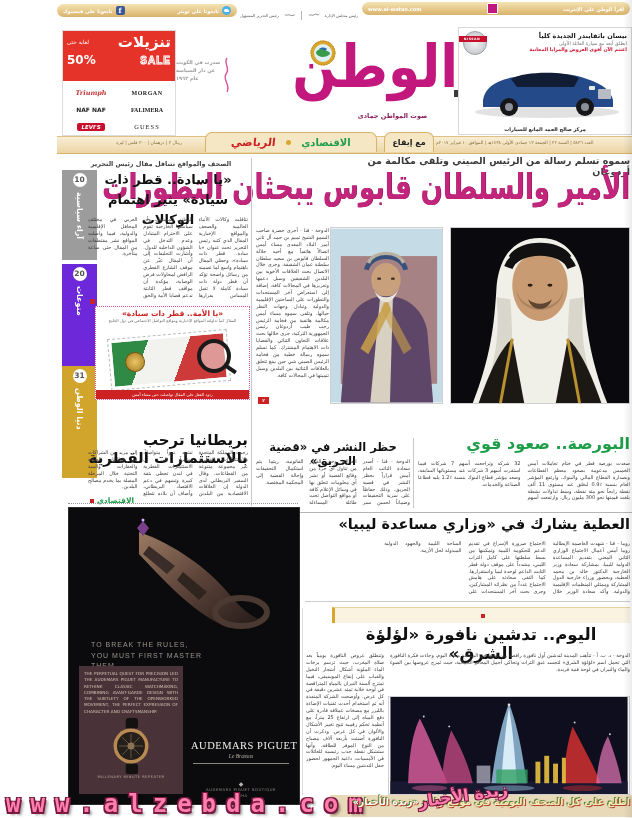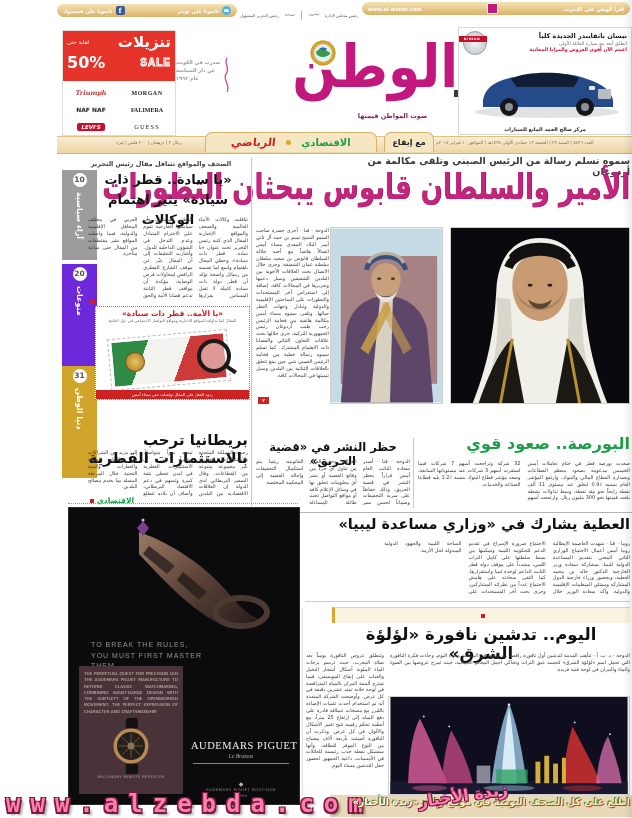--- a/index.html
+++ b/index.html
@@ -19,21 +19,21 @@
   .callig{display:flex;align-items:center;gap:5px;}
   .callig-label{font-size:4px;color:#555;white-space:nowrap;}
   .callig-sep{color:#999;font-size:8px;}
   .site-ic{width:9px;height:9px;background:#c2187e;border:1px solid #fff;border-radius:1px;display:inline-block;}
   
   .sale-ad{left:62px;top:30px;width:112px;height:104px;border:1px solid #ddd;background:#fff;}
   .sale-red{position:relative;height:50px;background:#e63329;color:#fff;overflow:hidden;}
   .sale-row{display:flex;justify-content:space-between;align-items:center;padding:2px 4px 0;}
   .sale-title{font-size:15px;font-weight:bold;}
   .sale-upto{font-size:5.5px;}
-  .sale-pct{font-size:16px;font-weight:bold;direction:ltr;}
+  .sale-pct{font-size:12px;font-weight:bold;direction:ltr;}
   .sale-word{font-size:10px;font-weight:bold;letter-spacing:1px;color:rgba(255,255,255,0);
              -webkit-text-stroke:1px #fff;font-family:"Liberation Sans",sans-serif;}
   .brand-grid{display:grid;grid-template-columns:1fr 1fr;height:52px;align-items:center;justify-items:center;background:#fff;}
   .brand{text-align:center;line-height:1;}
   .brand .subline{height:1px;width:70%;margin:2px auto 0;background:#c9c9c9;}
   .b0{font-family:"DejaVu Serif",serif;font-style:italic;color:#c23333;font-size:6.5px;font-weight:bold;}
   .b1{font-family:"Liberation Serif",serif;font-size:6px;letter-spacing:.5px;color:#222;font-weight:bold;}
   .b2{font-size:6px;font-weight:bold;color:#222;}
   .b3{font-family:"Liberation Serif",serif;font-size:6px;font-weight:bold;color:#222;}
   .b4{background:#c8102e;color:#fff;font-size:5.5px;font-weight:bold;font-style:italic;padding:1px 4px;border-radius:2px;}
@@ -210,21 +210,21 @@
     <circle cx="13" cy="13" r="12" fill="none" stroke="#b8861e" stroke-width="1" stroke-dasharray="1.6 1.2"></circle>
     <circle cx="13" cy="13" r="9" fill="#dff0fa"></circle>
     <path d="M6,12 C9,8 13,8 15,10 C18,12 20,11 20,14 C17,17 12,18 9,16 C7,15 6,14 6,12Z" fill="#3a9a4a"></path>
     <path d="M9,9 C11,7 15,7 17,9 L15,11 C13,9 11,9 9,9Z" fill="#2a6aaa"></path>
   </svg>
   <div class="abs mast-title">الوطن</div>
   <div class="abs pages-badge">
     <span class="pages-num">56</span>
     <span class="pages-label">صفحة</span>
   </div>
-  <div class="abs mast-tagline">صوت المواطن قيمتها</div>
+  <div class="abs mast-tagline">صوت المواطن جمادى</div>
 
   <div class="abs nissan">
     <span class="nis-logo"></span>
     <span class="nis-bar">NISSAN</span>
     <div class="nis-txt">
       <div class="nis-l1">نيسان باثفايندر الجديدة كلياً</div>
       <div class="nis-l2">انطلق أبعد مع سيارة العائلة الأولى</div>
       <div class="nis-l3">اغتنم الآن أقوى العروض والمزايا المجانية</div>
     </div>
     <svg class="abs" style="left:6px;top:30px;" width="160" height="62" viewBox="0 0 160 62">

